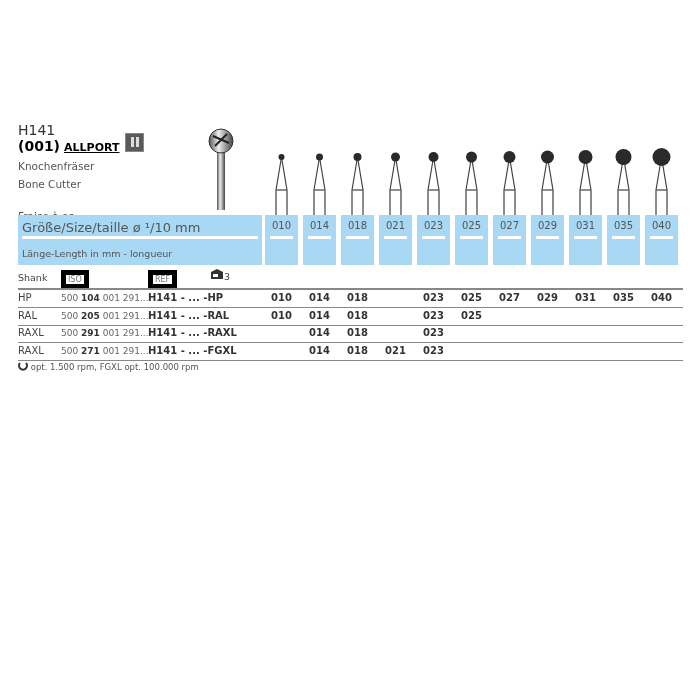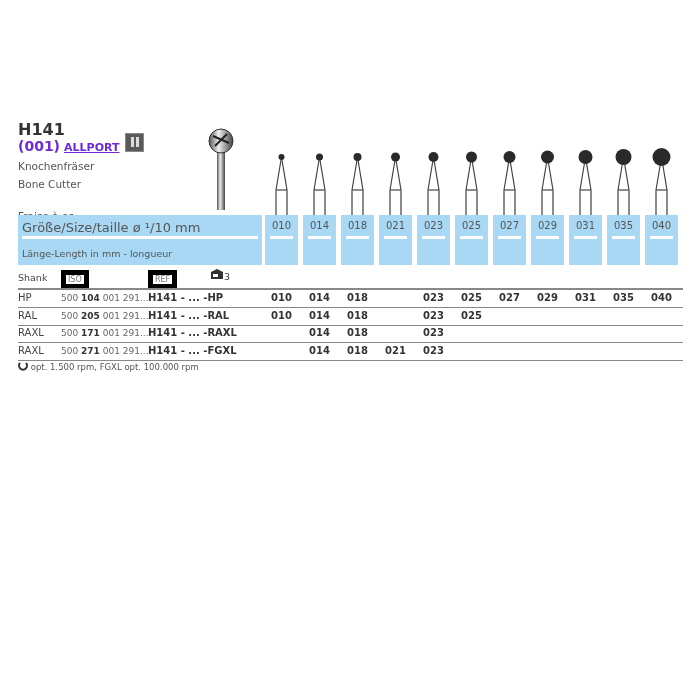--- a/index.html
+++ b/index.html
@@ -1,20 +1,20 @@
 <!DOCTYPE html>
 <html><head>
 <meta charset="utf-8">
 <style>
   html, body { margin:0; padding:0; background:#ffffff; }
   body { width:700px; height:700px; position:relative; overflow:hidden;
          font-family:"DejaVu Sans", sans-serif; color:#3a3a3a; }
   .abs { position:absolute; }
-  .title { left:18px; top:122px; font-weight:bold; font-size:16px; color:#333; line-height:16px; }
-  .subtitle { left:18px; top:138px; font-weight:bold; font-size:14px; color:#6d28d9; line-height:16px; white-space:nowrap; }
+  .title { left:18px; top:122px; font-weight:normal; font-size:14px; color:#333; line-height:16px; }
+  .subtitle { left:18px; top:138px; font-weight:bold; font-size:14px; color:#000000; line-height:16px; white-space:nowrap; }
   .subtitle .brand { font-size:11px; text-decoration:underline; margin-left:4px; }
   .logo { left:125px; top:133px; width:17px; height:17px; background:#5a5a5a; border:1px solid #888; }
   .logo:after { content:""; position:absolute; left:5px; top:3px; width:3px; height:10px; background:#ddd; box-shadow:5px 0 0 #ddd; }
   .desc { left:18px; font-size:10.5px; color:#555; line-height:16px; }
   .burr-big { left:203px; top:128px; width:36px; height:82px; }
   .band { left:18px; top:215px; width:244px; height:50px; background:#a8d8f4; }
   .band .line { position:absolute; left:4px; right:4px; top:21px; height:3px; background:#fff; }
   .band .t1 { position:absolute; left:4px; top:5px; font-size:13px; color:#555; white-space:nowrap; }
   .band .t2 { position:absolute; left:4px; top:33px; font-size:9.5px; color:#555; white-space:nowrap; }
   .sizecol { top:215px; width:33px; height:50px; background:#a8d8f4; }
@@ -239,21 +239,21 @@
       <span class="cell" style="left:399px">023</span>
       <span class="cell" style="left:437px">025</span>
       <span class="cell" style="left:475px"></span>
       <span class="cell" style="left:513px"></span>
       <span class="cell" style="left:551px"></span>
       <span class="cell" style="left:589px"></span>
       <span class="cell" style="left:627px"></span>
     </div>
     <div class="abs row" style="top: 325px;">
       <span class="shank">RAXL</span>
-    <span class="iso"><span>500</span> <b>171</b> <span>001 291...</span></span>
+    <span class="iso"><span>500</span> <b>291</b> <span>001 291...</span></span>
     <span class="ref">H141 - ... -RAXL</span>
       <span class="cell" style="left:247px"></span>
       <span class="cell" style="left:285px">014</span>
       <span class="cell" style="left:323px">018</span>
       <span class="cell" style="left:361px"></span>
       <span class="cell" style="left:399px">023</span>
       <span class="cell" style="left:437px"></span>
       <span class="cell" style="left:475px"></span>
       <span class="cell" style="left:513px"></span>
       <span class="cell" style="left:551px"></span>

